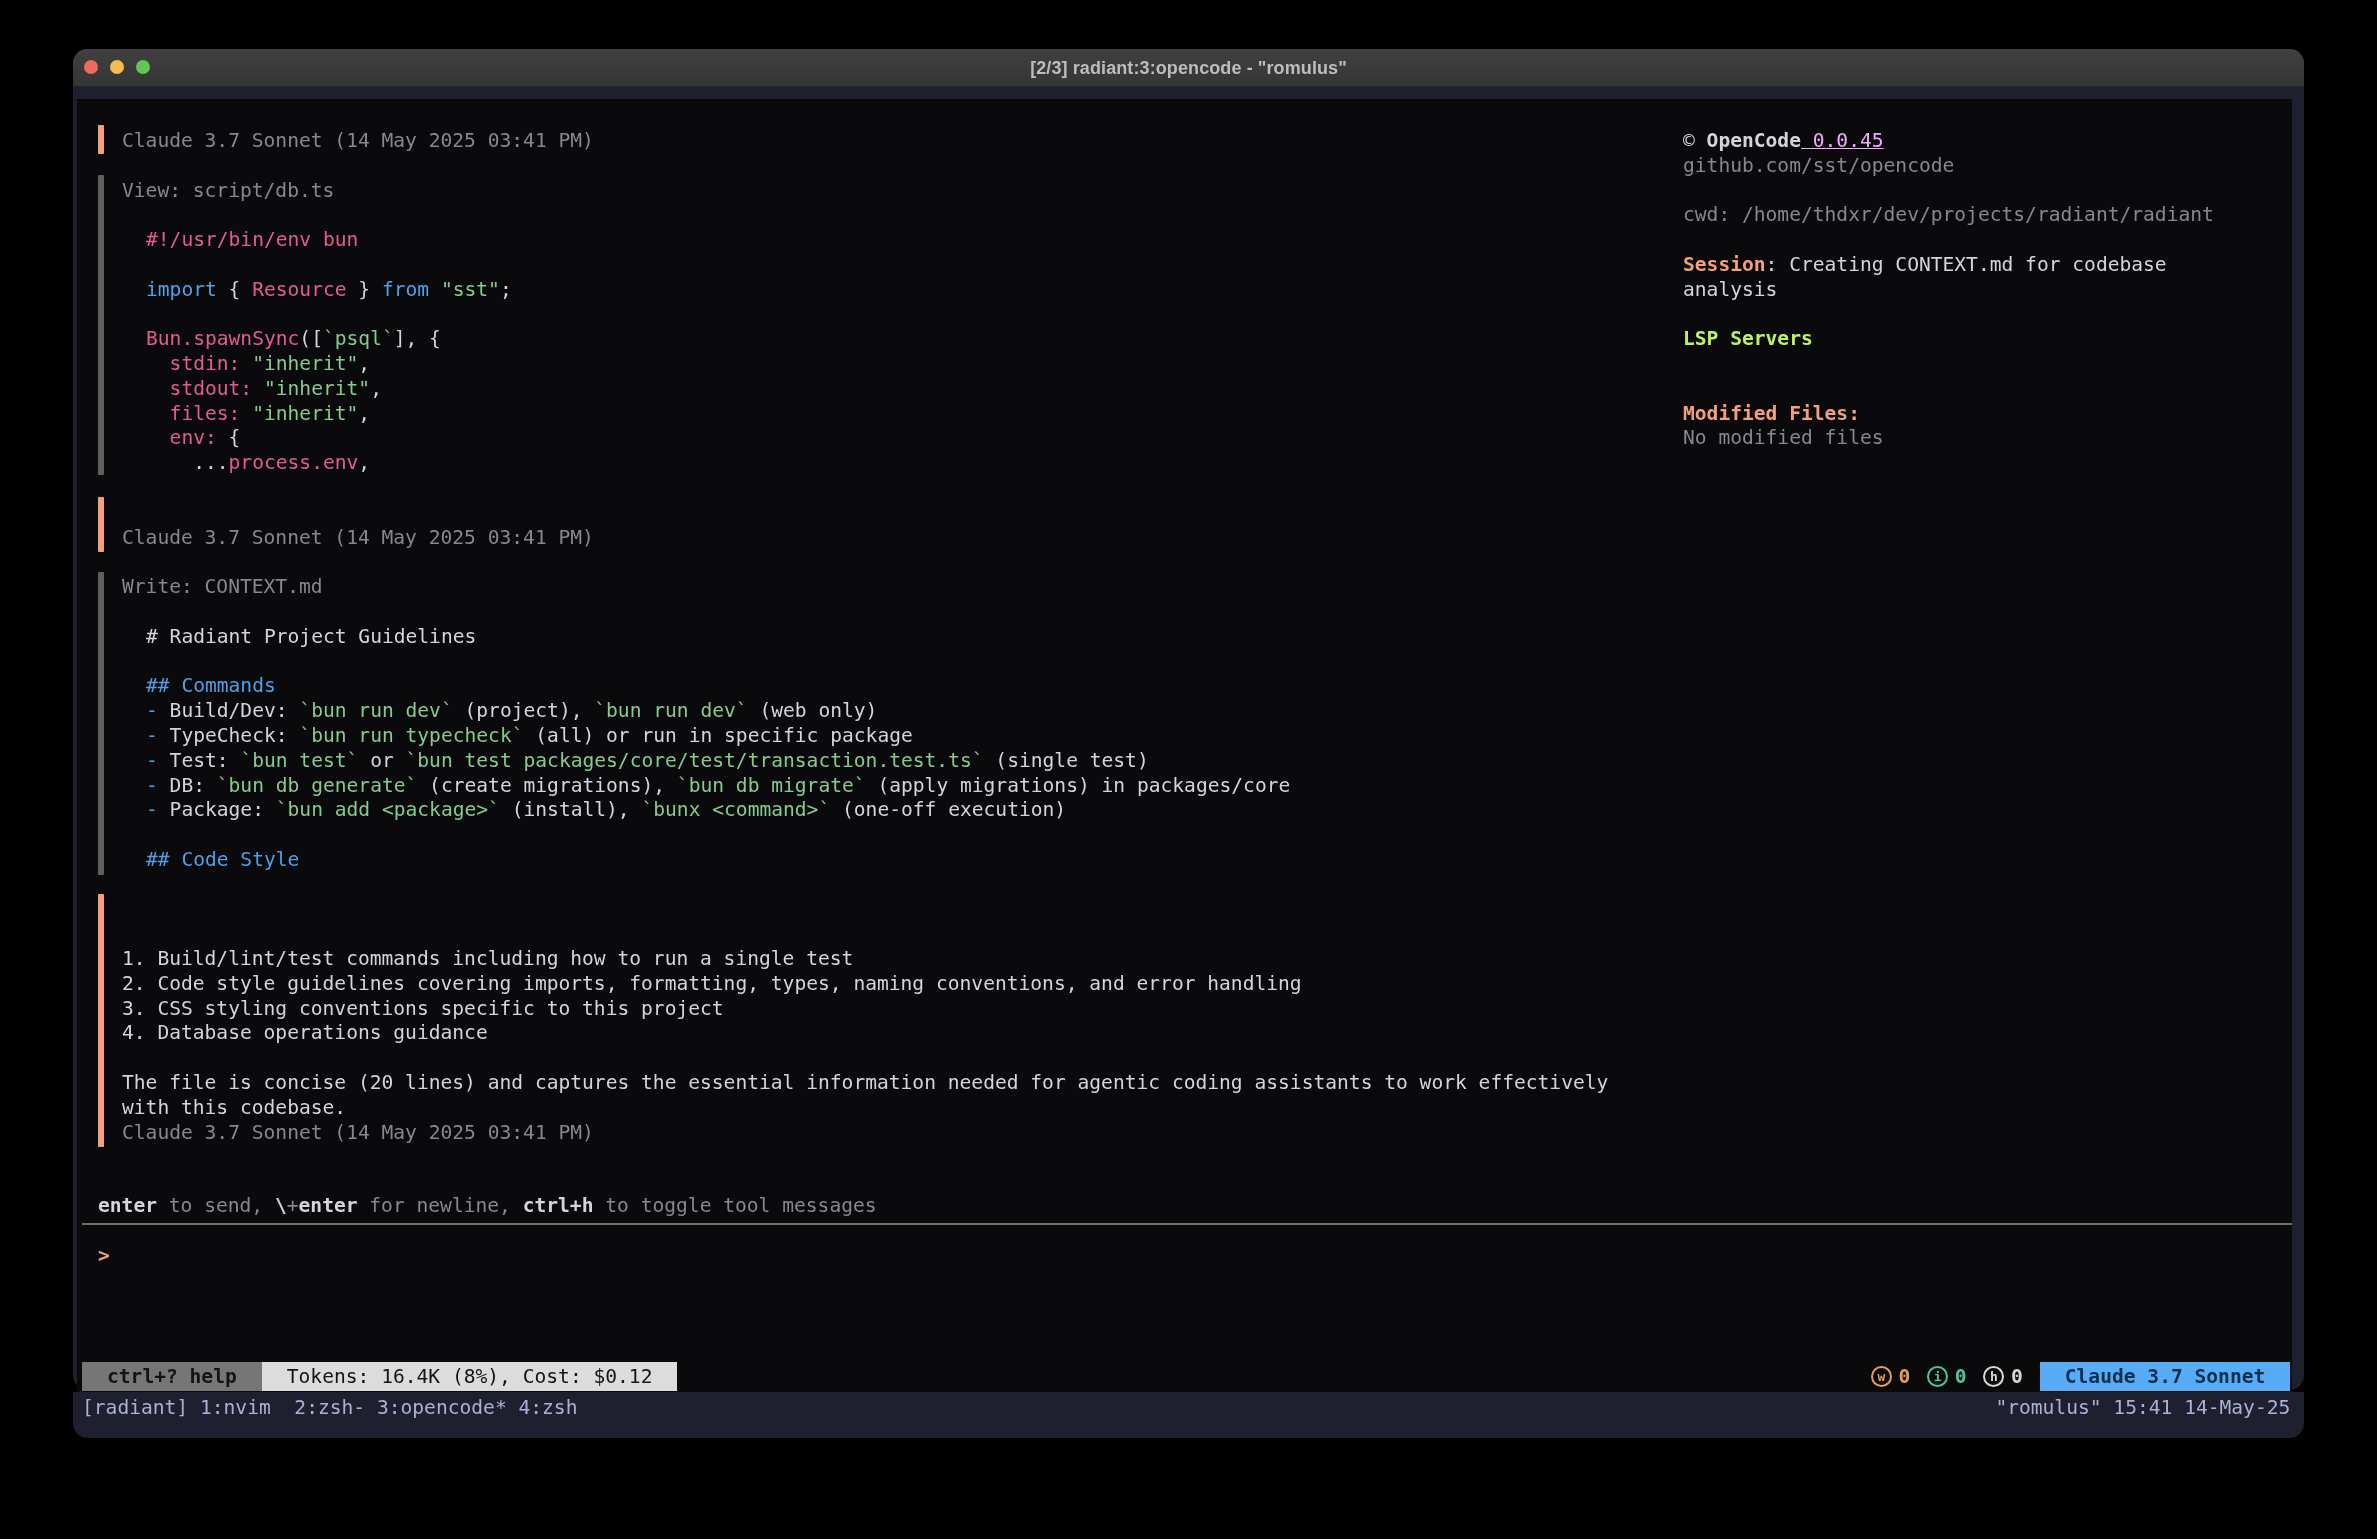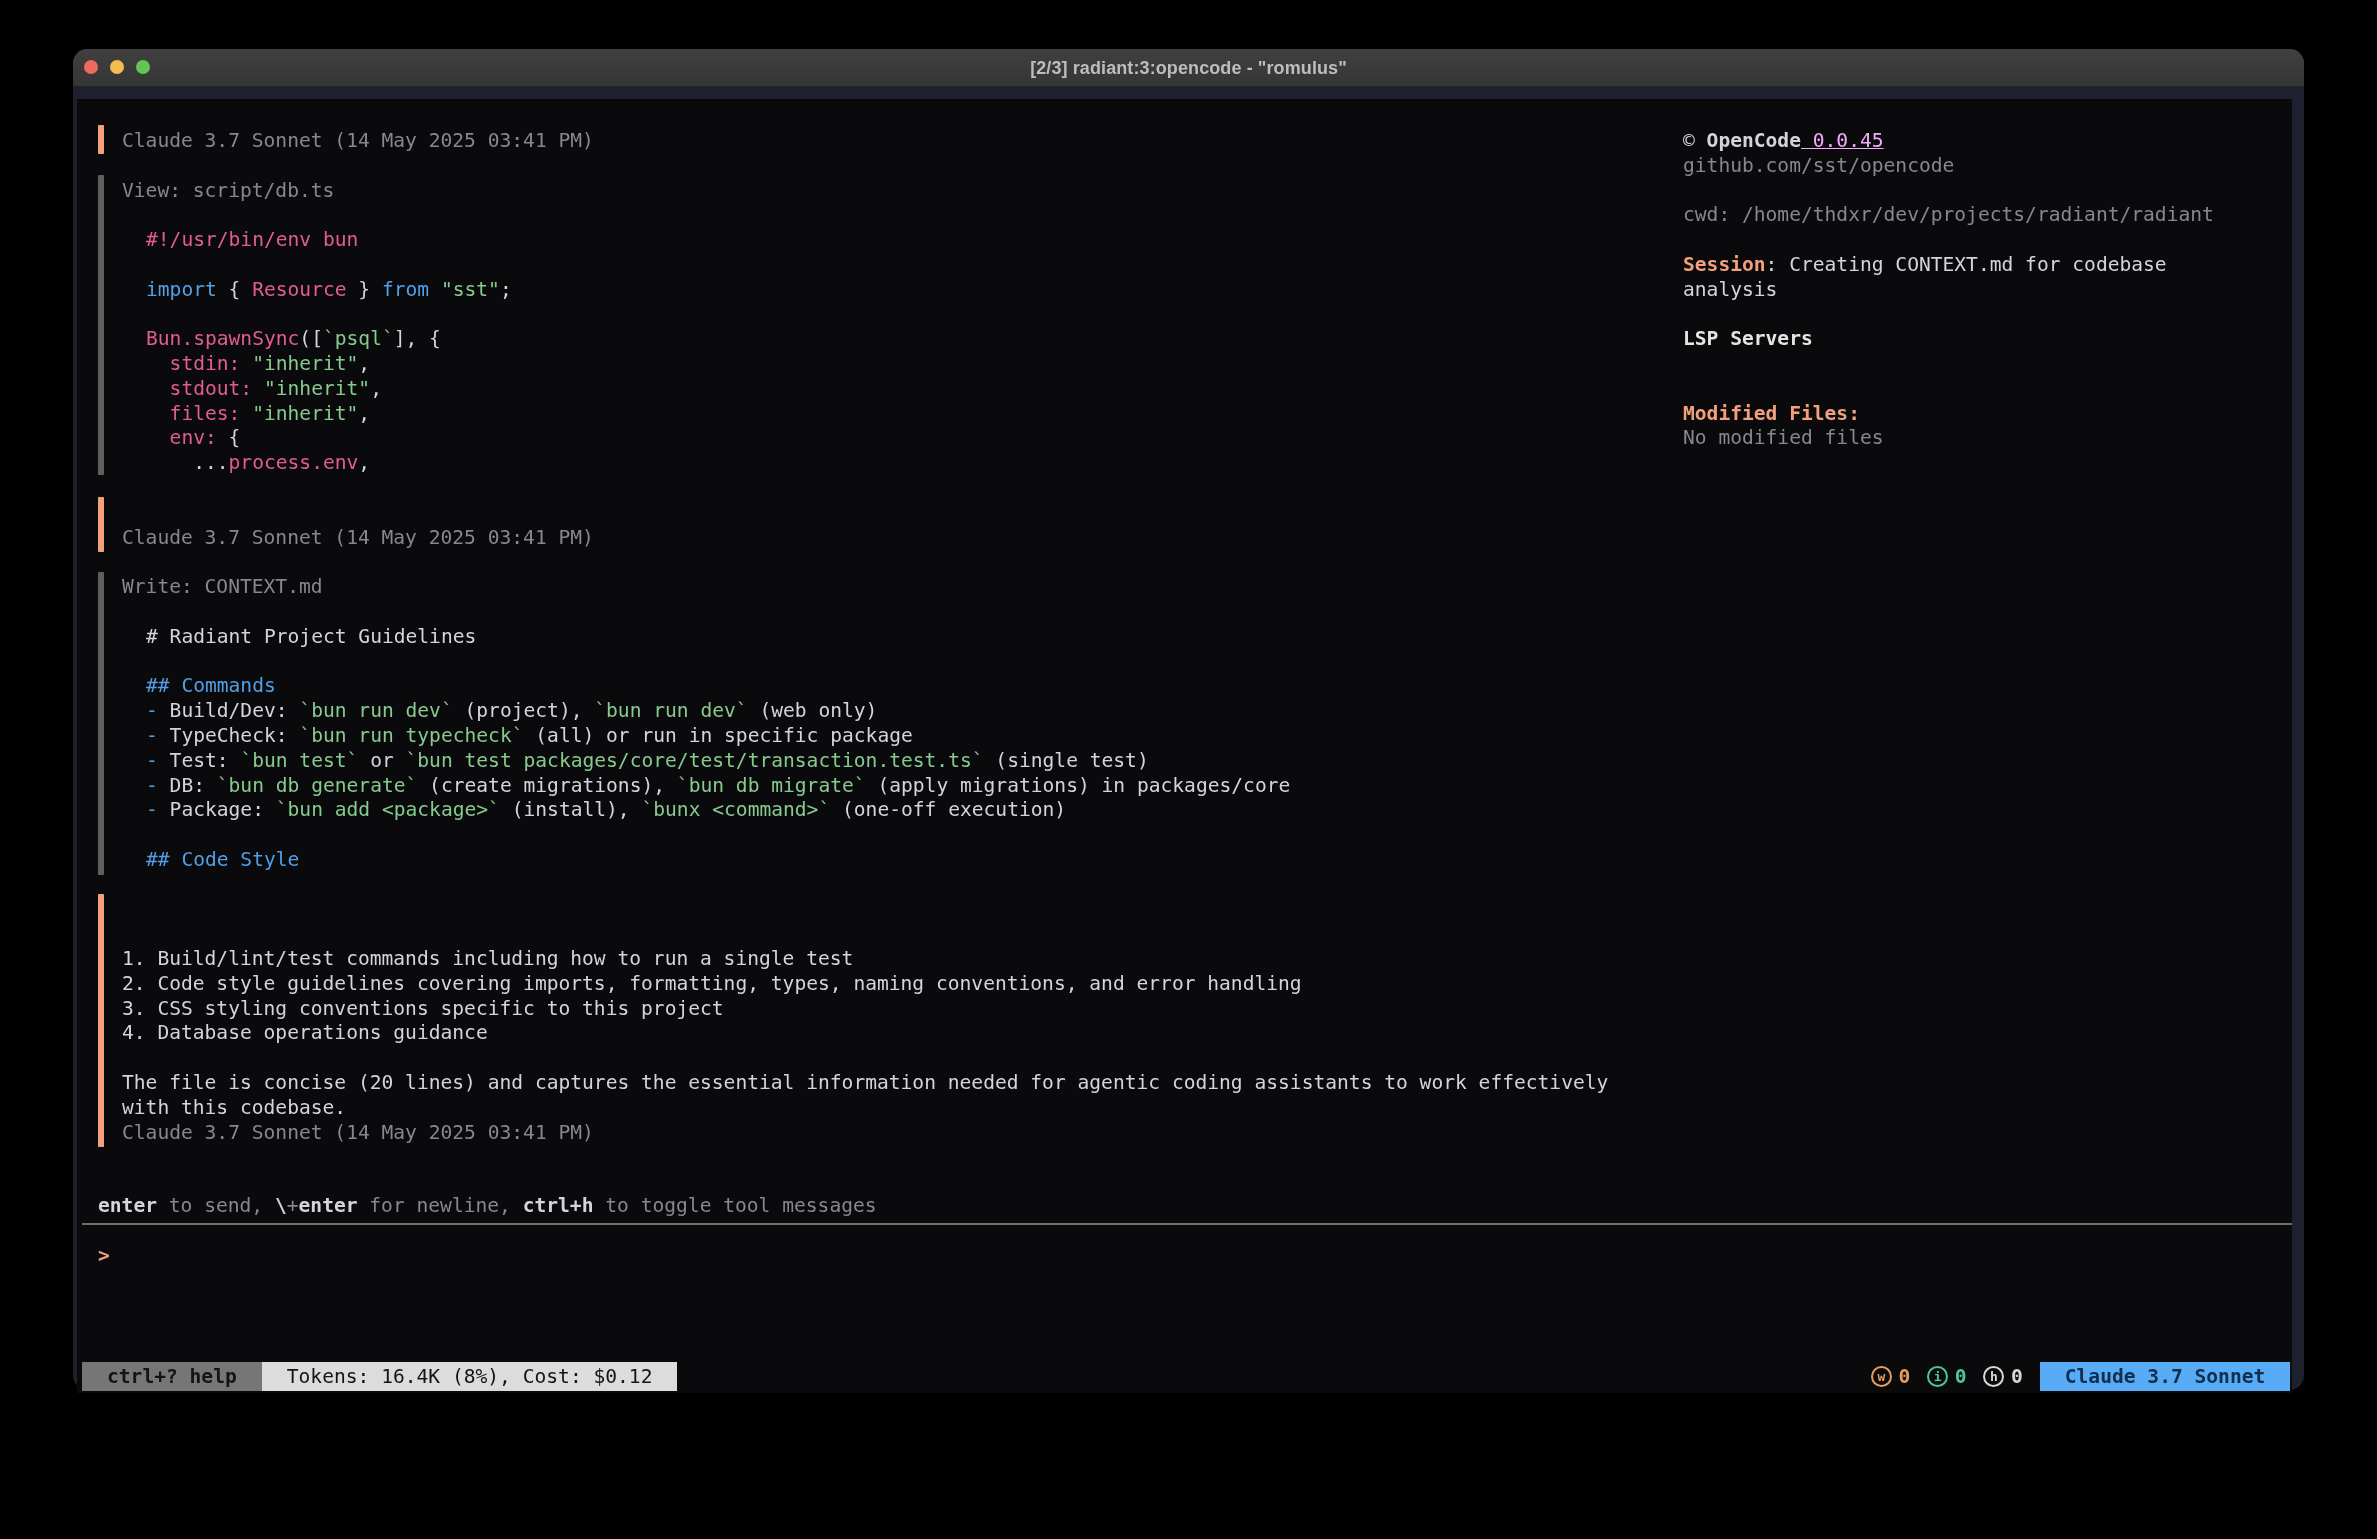--- a/index.html
+++ b/index.html
@@ -126,21 +126,21 @@
       <div class="tline" style="left: 49px; top: 1021px;"><span style="color: rgb(211, 213, 216);">The file is concise (20 lines) and captures the essential information needed for agentic coding assistants to work effectively</span></div>
       <div class="tline" style="left: 49px; top: 1046px;"><span style="color: rgb(211, 213, 216);">with this codebase.</span></div>
       <div class="tline" style="left: 49px; top: 1071px;"><span style="color: rgb(133, 136, 140);">Claude 3.7 Sonnet (14 May 2025 03:41 PM)</span></div>
       <div class="tline" style="left: 25px; top: 1144px;"><span class="b" style="color: rgb(211, 213, 216);">enter</span><span style="color: rgb(133, 136, 140);"> to send, </span><span class="b" style="color: rgb(211, 213, 216);">\</span><span style="color: rgb(133, 136, 140);">+</span><span class="b" style="color: rgb(211, 213, 216);">enter</span><span style="color: rgb(133, 136, 140);"> for newline, </span><span class="b" style="color: rgb(211, 213, 216);">ctrl+h</span><span style="color: rgb(133, 136, 140);"> to toggle tool messages</span></div>
       <div class="tline" style="left: 25px; top: 1194px;"><span class="b" style="color: rgb(242, 161, 124);">&gt;</span></div>
       <div class="tline" style="left: 1610px; top: 79px;"><span style="color: rgb(211, 213, 216);">© </span><span class="b" style="color: rgb(211, 213, 216);">OpenCode</span><span style="color: #f0abfc; text-decoration: underline;"> 0.0.45</span></div>
       <div class="tline" style="left: 1610px; top: 104px;"><span style="color: rgb(133, 136, 140);">github.com/sst/opencode</span></div>
       <div class="tline" style="left: 1610px; top: 153px;"><span style="color: rgb(133, 136, 140);">cwd: /home/thdxr/dev/projects/radiant/radiant</span></div>
       <div class="tline" style="left: 1610px; top: 203px;"><span class="b" style="color: rgb(242, 161, 124);">Session</span><span style="color: rgb(211, 213, 216);">: Creating CONTEXT.md for codebase</span></div>
       <div class="tline" style="left: 1610px; top: 228px;"><span style="color: rgb(211, 213, 216);">analysis</span></div>
-      <div class="tline" style="left: 1610px; top: 277px;"><span class="b" style="color: #e5e5e5;">LSP Servers</span></div>
+      <div class="tline" style="left: 1610px; top: 277px;"><span class="b" style="color: #bef264;">LSP Servers</span></div>
       <div class="tline" style="left: 1610px; top: 352px;"><span class="b" style="color: rgb(242, 161, 124);">Modified Files:</span></div>
       <div class="tline" style="left: 1610px; top: 376px;"><span style="color: rgb(133, 136, 140);">No modified files</span></div>
     </div>
 
   <div class="separator"></div>
 
   <div class="statusrow">
     <div class="badge badge-help">ctrl+? help</div>
     <div class="badge badge-tokens">Tokens: 16.4K (8%), Cost: $0.12</div>
     <div class="spacer"></div>
@@ -154,15 +154,19 @@
           <span class="cnt">0</span>
         </span>
         <span class="ind" style="color: rgb(216, 216, 216);">
           <span class="circ">h</span>
           <span class="cnt">0</span>
         </span>
       </div>
     <div class="badge badge-model">Claude 3.7 Sonnet</div>
   </div>
 
+  <div class="tmuxbar">
+    <div class="tmux-left">[radiant] 1:nvim  2:zsh- 3:opencode* 4:zsh</div>
+    <div class="tmux-right">"romulus" 15:41 14-May-25</div>
+  </div>
 
 </div>
 
 
 </body></html>

